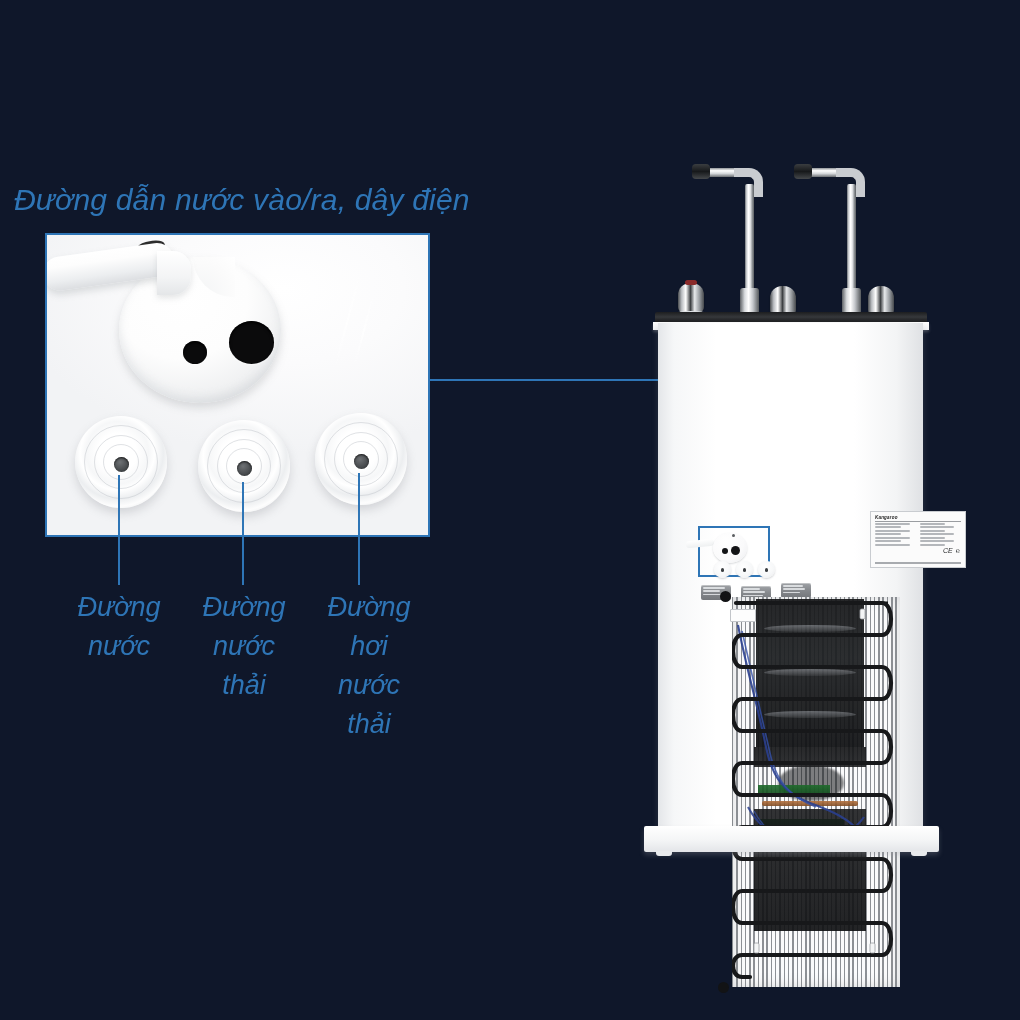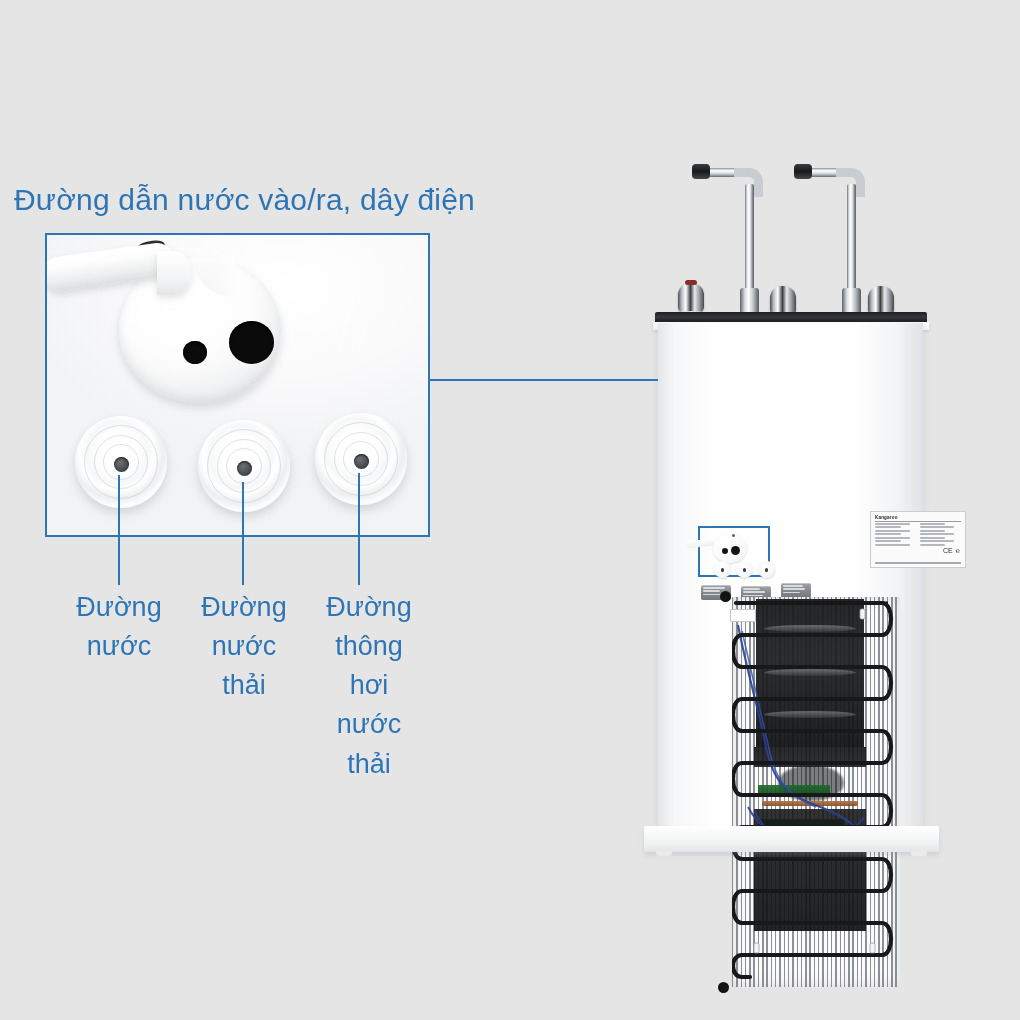--- a/index.html
+++ b/index.html
@@ -11,21 +11,22 @@
     width: 1020px;
     height: 1020px;
     position: relative;
     overflow: hidden;
     font-family: "Liberation Sans", sans-serif;
     -webkit-font-smoothing: antialiased;
   }
   .stage {
     position: absolute;
     inset: 0;
-    background: #e5e5e5;
+    background: #0f172a;
+    font-style: italic;
   }
 
   
   .callout-title {
     position: absolute;
     left: 14px;
     top: 183px;
     font-size: 30px;
     line-height: 1.1;
     color: #2e75b6;
@@ -602,21 +603,20 @@
   </div>
 
   <div class="port-label" style="left:183px; top:588px; width:122px;">
     <span>Đường</span>
     <span>nước</span>
     <span>thải</span>
   </div>
 
   <div class="port-label" style="left:308px; top:588px; width:122px;">
     <span>Đường</span>
-    <span>thông</span>
     <span>hơi</span>
     <span>nước</span>
     <span>thải</span>
   </div>
 
   <div class="machine">
 
     <div>
       <div class="faucet-arm" style="left:76px;  top:18px;"></div>
       <div class="faucet-elbow" style="left:104px; top:18px;"></div>

